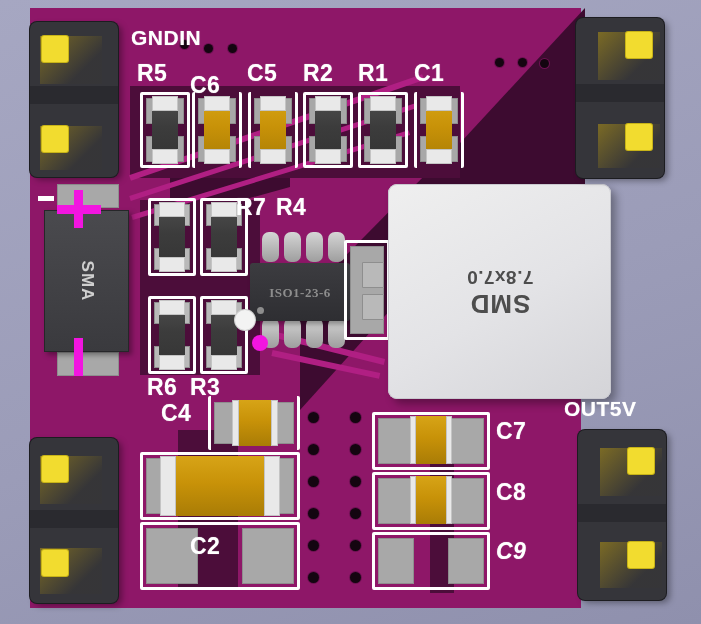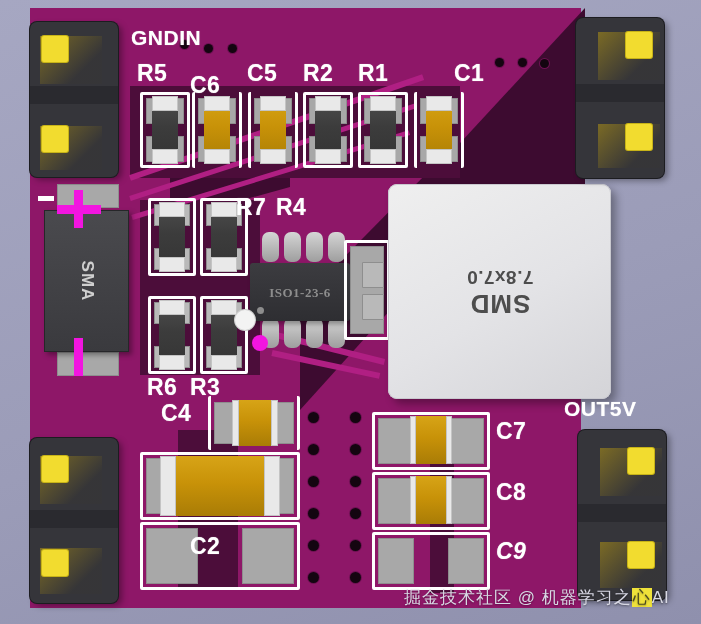--- a/index.html
+++ b/index.html
@@ -447,28 +447,25 @@
   </div>
 
   <span class="silk big" style="left:131px;top:26px;">GNDIN</span>
   <span class="silk big" style="left:564px;top:397px;">OUT5V</span>
 
   <span class="silk ref" style="left:137px;top:60px;">R5</span>
   <span class="silk ref" style="left:190px;top:60px;margin-top:12px;">C6</span>
   <span class="silk ref" style="left:247px;top:60px;">C5</span>
   <span class="silk ref" style="left:303px;top:60px;">R2</span>
   <span class="silk ref" style="left:358px;top:60px;">R1</span>
-  <span class="silk ref" style="left:414px;top:60px;margin-left:40px;">C1</span>
+  <span class="silk ref" style="left:414px;top:60px;">C1</span>
   <span class="silk ref" style="left:236px;top:194px;">R7</span>
   <span class="silk ref" style="left:276px;top:194px;">R4</span>
   <span class="silk ref" style="left:147px;top:374px;">R6</span>
   <span class="silk ref" style="left:190px;top:374px;">R3</span>
   <span class="silk ref" style="left:161px;top:400px;">C4</span>
   <span class="silk ref" style="left:190px;top:533px;">C2</span>
   <span class="silk ref" style="left:496px;top:418px;">C7</span>
   <span class="silk ref" style="left:496px;top:479px;">C8</span>
   <span class="silk ref" style="left:496px;top:538px;font-style:italic;">C9</span>
 
-  <div class="watermark">
-    <span>掘金技术社区 @ 机器学习之</span><span class="hl">心</span><span>AI</span>
-  </div>
 
 </div>
 
 </body></html>

